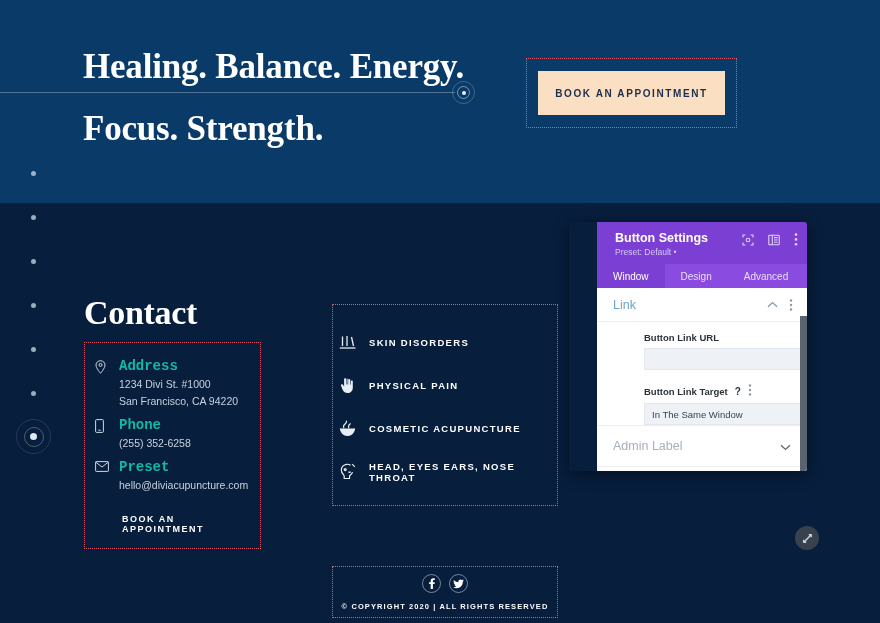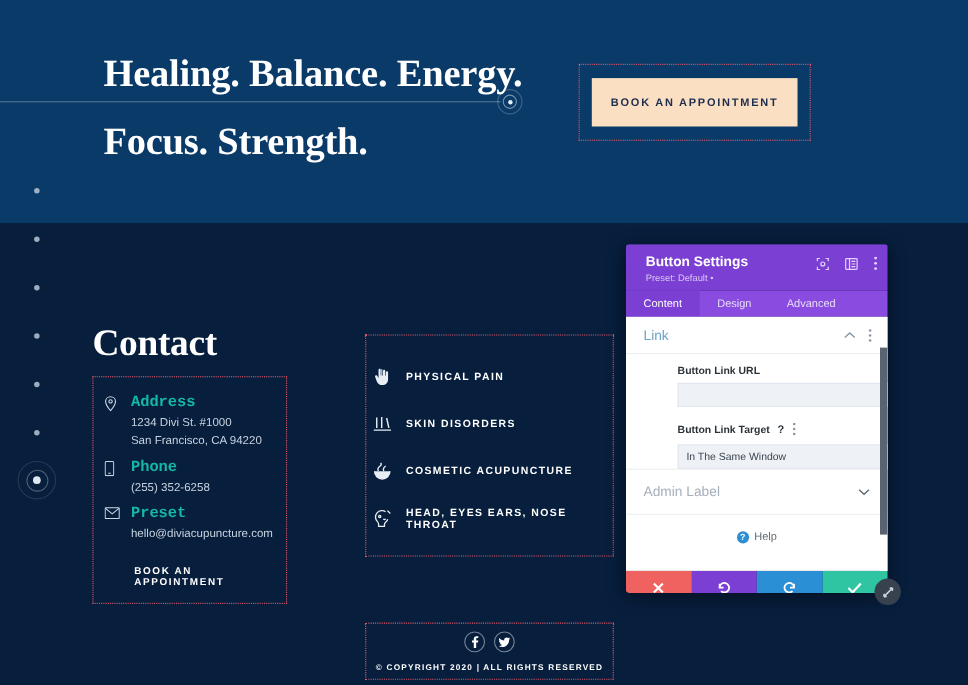--- a/index.html
+++ b/index.html
@@ -18,21 +18,20 @@
     background: #0a3a68;
   }
   .hero-heading {
     position: absolute; left: 83px; top: 36px; width: 420px;
     font-family: "Liberation Serif", serif;
     font-weight: bold;
     font-size: 35px;
     line-height: 62px;
     color: #ffffff;
     letter-spacing: -0.2px;
-    margin-left: 11px;
   }
   .hero-rule {
     position: absolute; left: 0; top: 92px; width: 455px; height: 1px;
     background: rgba(255,255,255,0.30);
   }
   .hero-dot {
     position: absolute; left: 452px; top: 81px;
     width: 23px; height: 23px; border-radius: 50%;
     border: 1px solid rgba(255,255,255,0.22);
     display: flex; align-items: center; justify-content: center;
@@ -147,24 +146,25 @@
   }
   .soc svg { display: block; }
   .copy {
     margin-top: 9px; color: #ffffff; font-size: 7.5px;
     font-weight: bold; letter-spacing: 1.1px;
   }
 
   
   .modal {
     position: absolute; left: 569px; top: 222px;
-    width: 238px; height: 317px;
+    width: 238px; height: 249px;
     box-shadow: 0 3px 16px rgba(0,0,0,0.45);
     border-radius: 3px; overflow: hidden;
     font-family: "Liberation Sans", sans-serif;
+    padding-left: 28px;
   }
   .m-head { background: #7b3fd4; padding: 9px 12px 7px 18px; position: relative; }
   .m-title { color: #ffffff; font-size: 12.5px; font-weight: bold; }
   .m-preset { color: #d9c7f5; font-size: 8.5px; margin-top: 2px; }
   .m-head-icons {
     position: absolute; right: 9px; top: 11px; display: flex; gap: 14px;
     align-items: center; color: #e3d4fb;
   }
   .m-head-icons svg { display: block; cursor: pointer; }
   .m-tabs { background: #8a4ce0; display: flex; height: 24px; }
@@ -327,37 +327,37 @@
 
       <div class="c-cta">BOOK AN APPOINTMENT</div>
     </div>
   </div>
 
   <div class="treat-col">
     <div class="treat-box">
 
       <div class="t-item">
         <div class="t-icon">
-          <svg width="16" height="17" viewBox="0 0 16 17" fill="currentColor">
-            <path d="M7.6 1.2c.6 0 1 .5 1 1.1v5.1h.6V3.1c0-.6.5-1 1-1 .6 0 1 .4 1 1v4.3h.6V4.6c0-.6.5-1 1-1 .6 0 1 .4 1 1v6.2c0 3.2-2.2 5.3-5.1 5.3-2.8 0-4.5-1.5-5.3-3.8L2 8.6c-.2-.6.1-1.2.7-1.4.6-.2 1.1 0 1.4.6l1 2V2.3c0-.6.4-1.1 1-1.1.6 0 1 .5 1 1.1v5.1h.5V2.3c0-.6.4-1.1 1-1.1z"></path>
-          </svg>
-        </div>
-        <div class="t-label">PHYSICAL PAIN</div>
-      </div>
-
-      <div class="t-item">
-        <div class="t-icon">
           <svg width="18" height="16" viewBox="0 0 18 16" fill="none" stroke="currentColor" stroke-width="1.3">
             <line x1="3.5" y1="1.5" x2="3.5" y2="11"></line>
             <line x1="8" y1="1" x2="8" y2="11"></line>
             <line x1="12.5" y1="2" x2="14.5" y2="11"></line>
             <line x1="0.8" y1="13" x2="16.5" y2="13"></line>
           </svg>
         </div>
         <div class="t-label">SKIN DISORDERS</div>
+      </div>
+
+      <div class="t-item">
+        <div class="t-icon">
+          <svg width="16" height="17" viewBox="0 0 16 17" fill="currentColor">
+            <path d="M7.6 1.2c.6 0 1 .5 1 1.1v5.1h.6V3.1c0-.6.5-1 1-1 .6 0 1 .4 1 1v4.3h.6V4.6c0-.6.5-1 1-1 .6 0 1 .4 1 1v6.2c0 3.2-2.2 5.3-5.1 5.3-2.8 0-4.5-1.5-5.3-3.8L2 8.6c-.2-.6.1-1.2.7-1.4.6-.2 1.1 0 1.4.6l1 2V2.3c0-.6.4-1.1 1-1.1.6 0 1 .5 1 1.1v5.1h.5V2.3c0-.6.4-1.1 1-1.1z"></path>
+          </svg>
+        </div>
+        <div class="t-label">PHYSICAL PAIN</div>
       </div>
 
       <div class="t-item">
         <div class="t-icon">
           <svg width="18" height="17" viewBox="0 0 18 17" fill="none" stroke="currentColor" stroke-width="1.2">
             <path d="M1.5 8.5a7 7 0 0 0 14 0z" fill="currentColor" stroke="none"></path>
             <path d="M1.5 8.5a7 7 0 0 0 14 0"></path>
             <path d="M5 8.2c-1.4-2 .3-3.6 1.6-4.6 1.2-1 1-2.2.5-2.9"></path>
             <path d="M10 8.2c-1.4-2 .3-3.6 1.6-4.6"></path>
           </svg>
@@ -420,21 +420,21 @@
           <svg width="4" height="13" viewBox="0 0 4 13" fill="currentColor">
             <circle cx="2" cy="1.6" r="1.3"></circle>
               <circle cx="2" cy="6.4" r="1.3"></circle>
               <circle cx="2" cy="11.2" r="1.3"></circle>
           </svg>
         </span>
       </div>
     </div>
 
     <div class="m-tabs">
-      <div class="m-tab active">Content</div>
+      <div class="m-tab active">Window</div>
       <div class="m-tab">Design</div>
       <div class="m-tab">Advanced</div>
     </div>
 
     <div class="m-body">
 
       <div class="acc-head">
         <div class="acc-title">Link</div>
         <div class="acc-ctl">
           <span>

